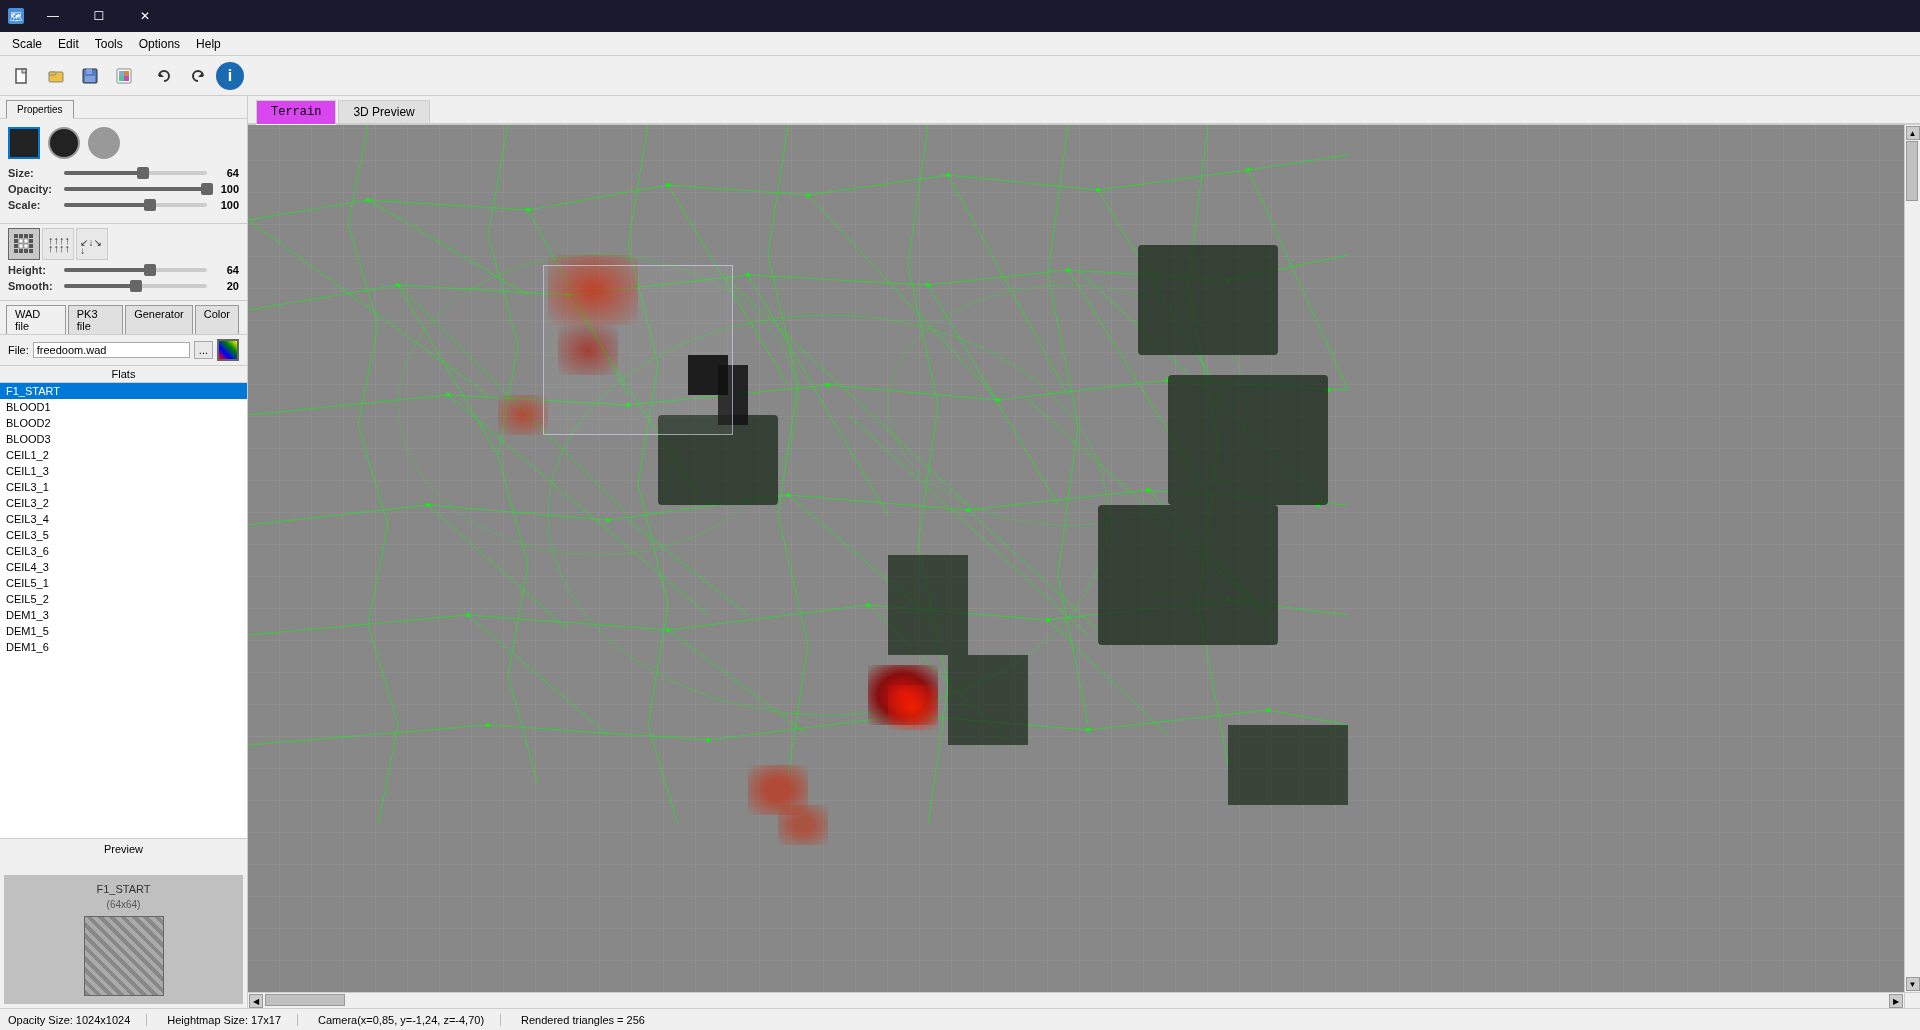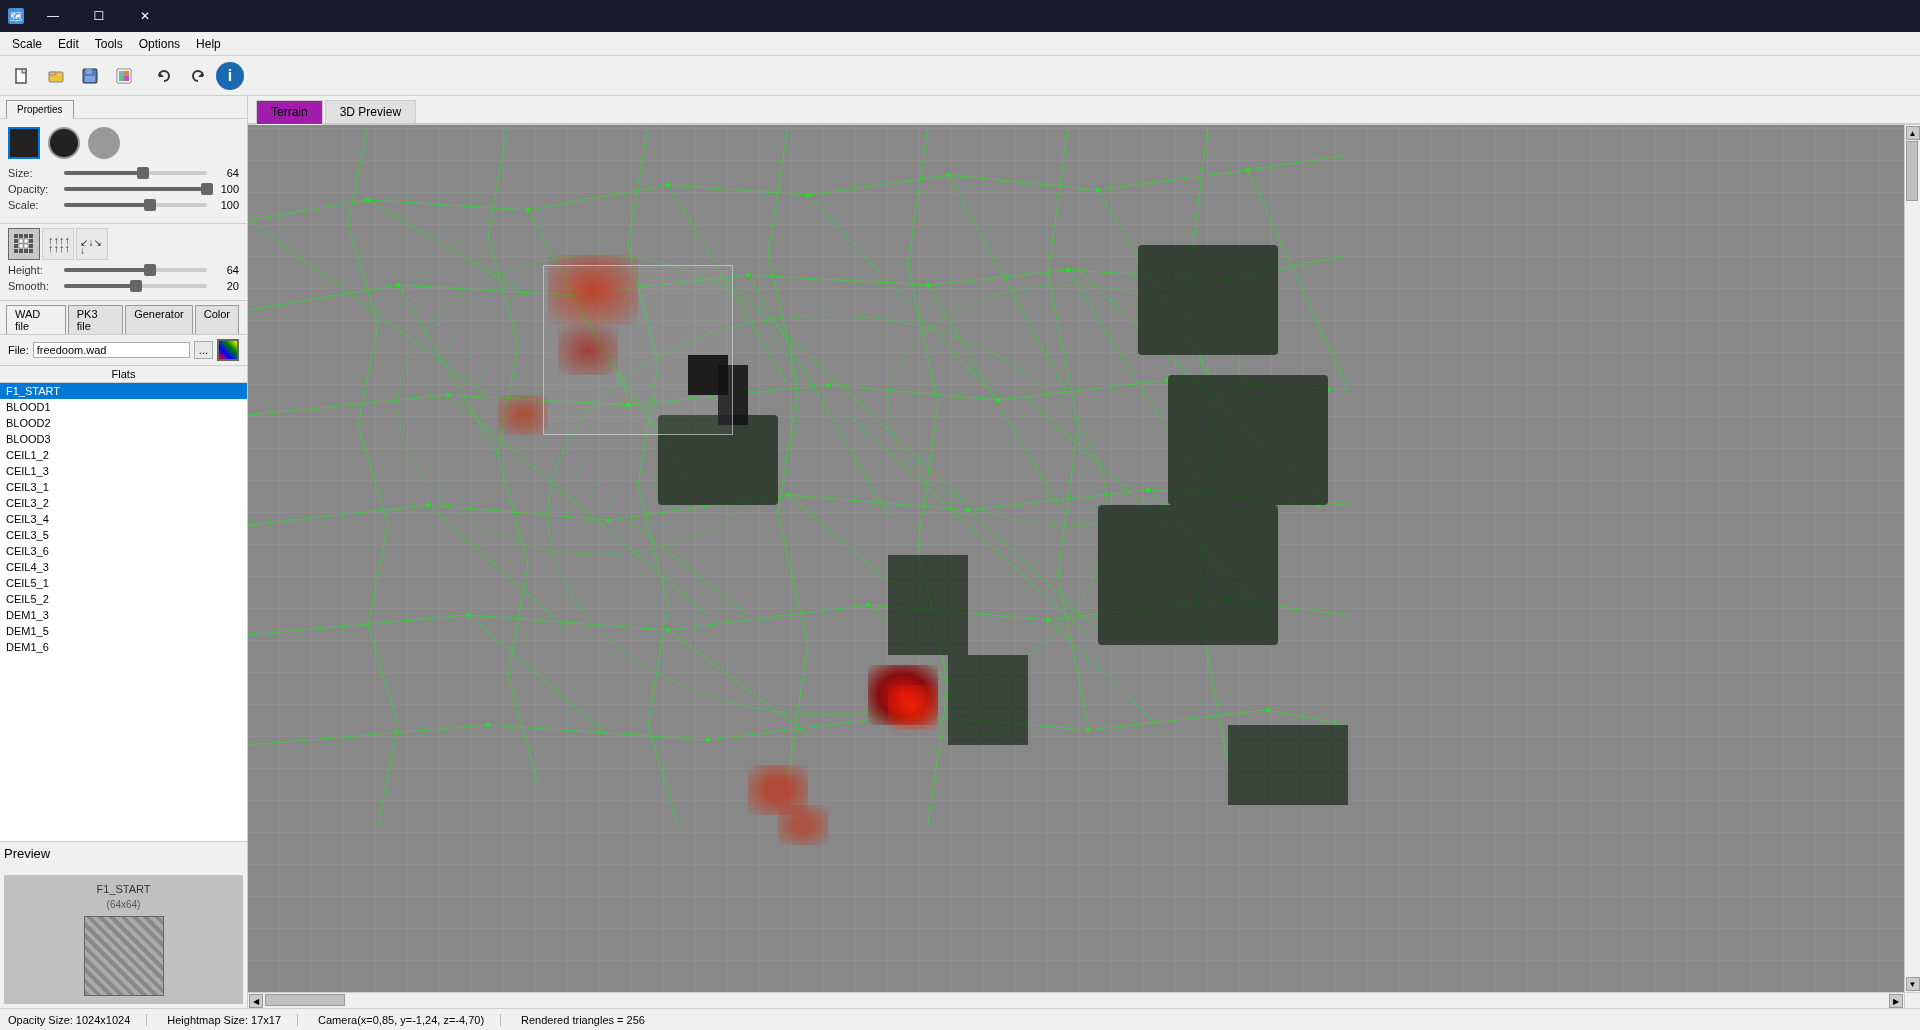--- a/index.html
+++ b/index.html
@@ -85,21 +85,21 @@
     }
     .tab-button.active { background: #f0f0f0; border-bottom: 1px solid #f0f0f0; margin-bottom: -1px; }
 
     
     #brush-section {
       padding: 8px;
       border-bottom: 1px solid #ccc;
     }
     .brush-row { display: flex; gap: 8px; align-items: center; margin-bottom: 8px; }
     
-    .slider-row { display: flex; align-items: center; margin-bottom: 4px; }
+    .slider-row { display: flex; align-items: center; margin-bottom: 4px; font-weight: bold; }
     .slider-label { width: 52px; font-size: 11px; color: #333; }
     .slider-track { flex: 1; height: 4px; background: #ccc; position: relative; margin: 0 4px; border-radius: 2px; }
     .slider-fill { height: 100%; background: #666; border-radius: 2px; }
     .slider-thumb { width: 12px; height: 12px; background: #666; border-radius: 2px; position: absolute; top: -4px; transform: translateX(-50%); cursor: pointer; }
     .slider-value { width: 28px; text-align: right; font-size: 11px; }
 
     
     #brush-type-section {
       padding: 4px 8px;
       border-bottom: 1px solid #ccc;
@@ -162,21 +162,21 @@
       font-size: 11px;
       cursor: pointer;
     }
     .texture-item.selected { background: #0078d7; color: white; }
 
     
     #preview-section {
       padding: 4px;
       background: #f0f0f0;
     }
-    #preview-header { font-size: 13px; margin-bottom: 14px; }
+    #preview-header { text-align: center; font-size: 11px; margin-bottom: 20px; }
     #preview-box {
       background: #888;
       display: flex; flex-direction: column; align-items: center; justify-content: center;
       font-size: 10px; color: white;
       text-align: center;
       min-height: 120px;
     }
     #preview-inner {
       width: 100px; height: 100px;
       background: #ccc;
@@ -199,21 +199,21 @@
     }
     .main-tab {
       padding: 4px 14px;
       border: 1px solid #ccc;
       border-bottom: none;
       cursor: pointer;
       font-size: 12px;
       background: #e0e0e0;
       margin-right: 2px;
     }
-    .main-tab.active { background: #a21caf; border-bottom: 1px solid white; margin-bottom: -2px; }
+    .main-tab.active { background: #d946ef; border-bottom: 1px solid white; margin-bottom: -2px; font-family: Liberation Mono, monospace; }
 
     
     #canvas-area {
       flex: 1;
       background: #444;
       position: relative;
       overflow: hidden;
     }
 
     

